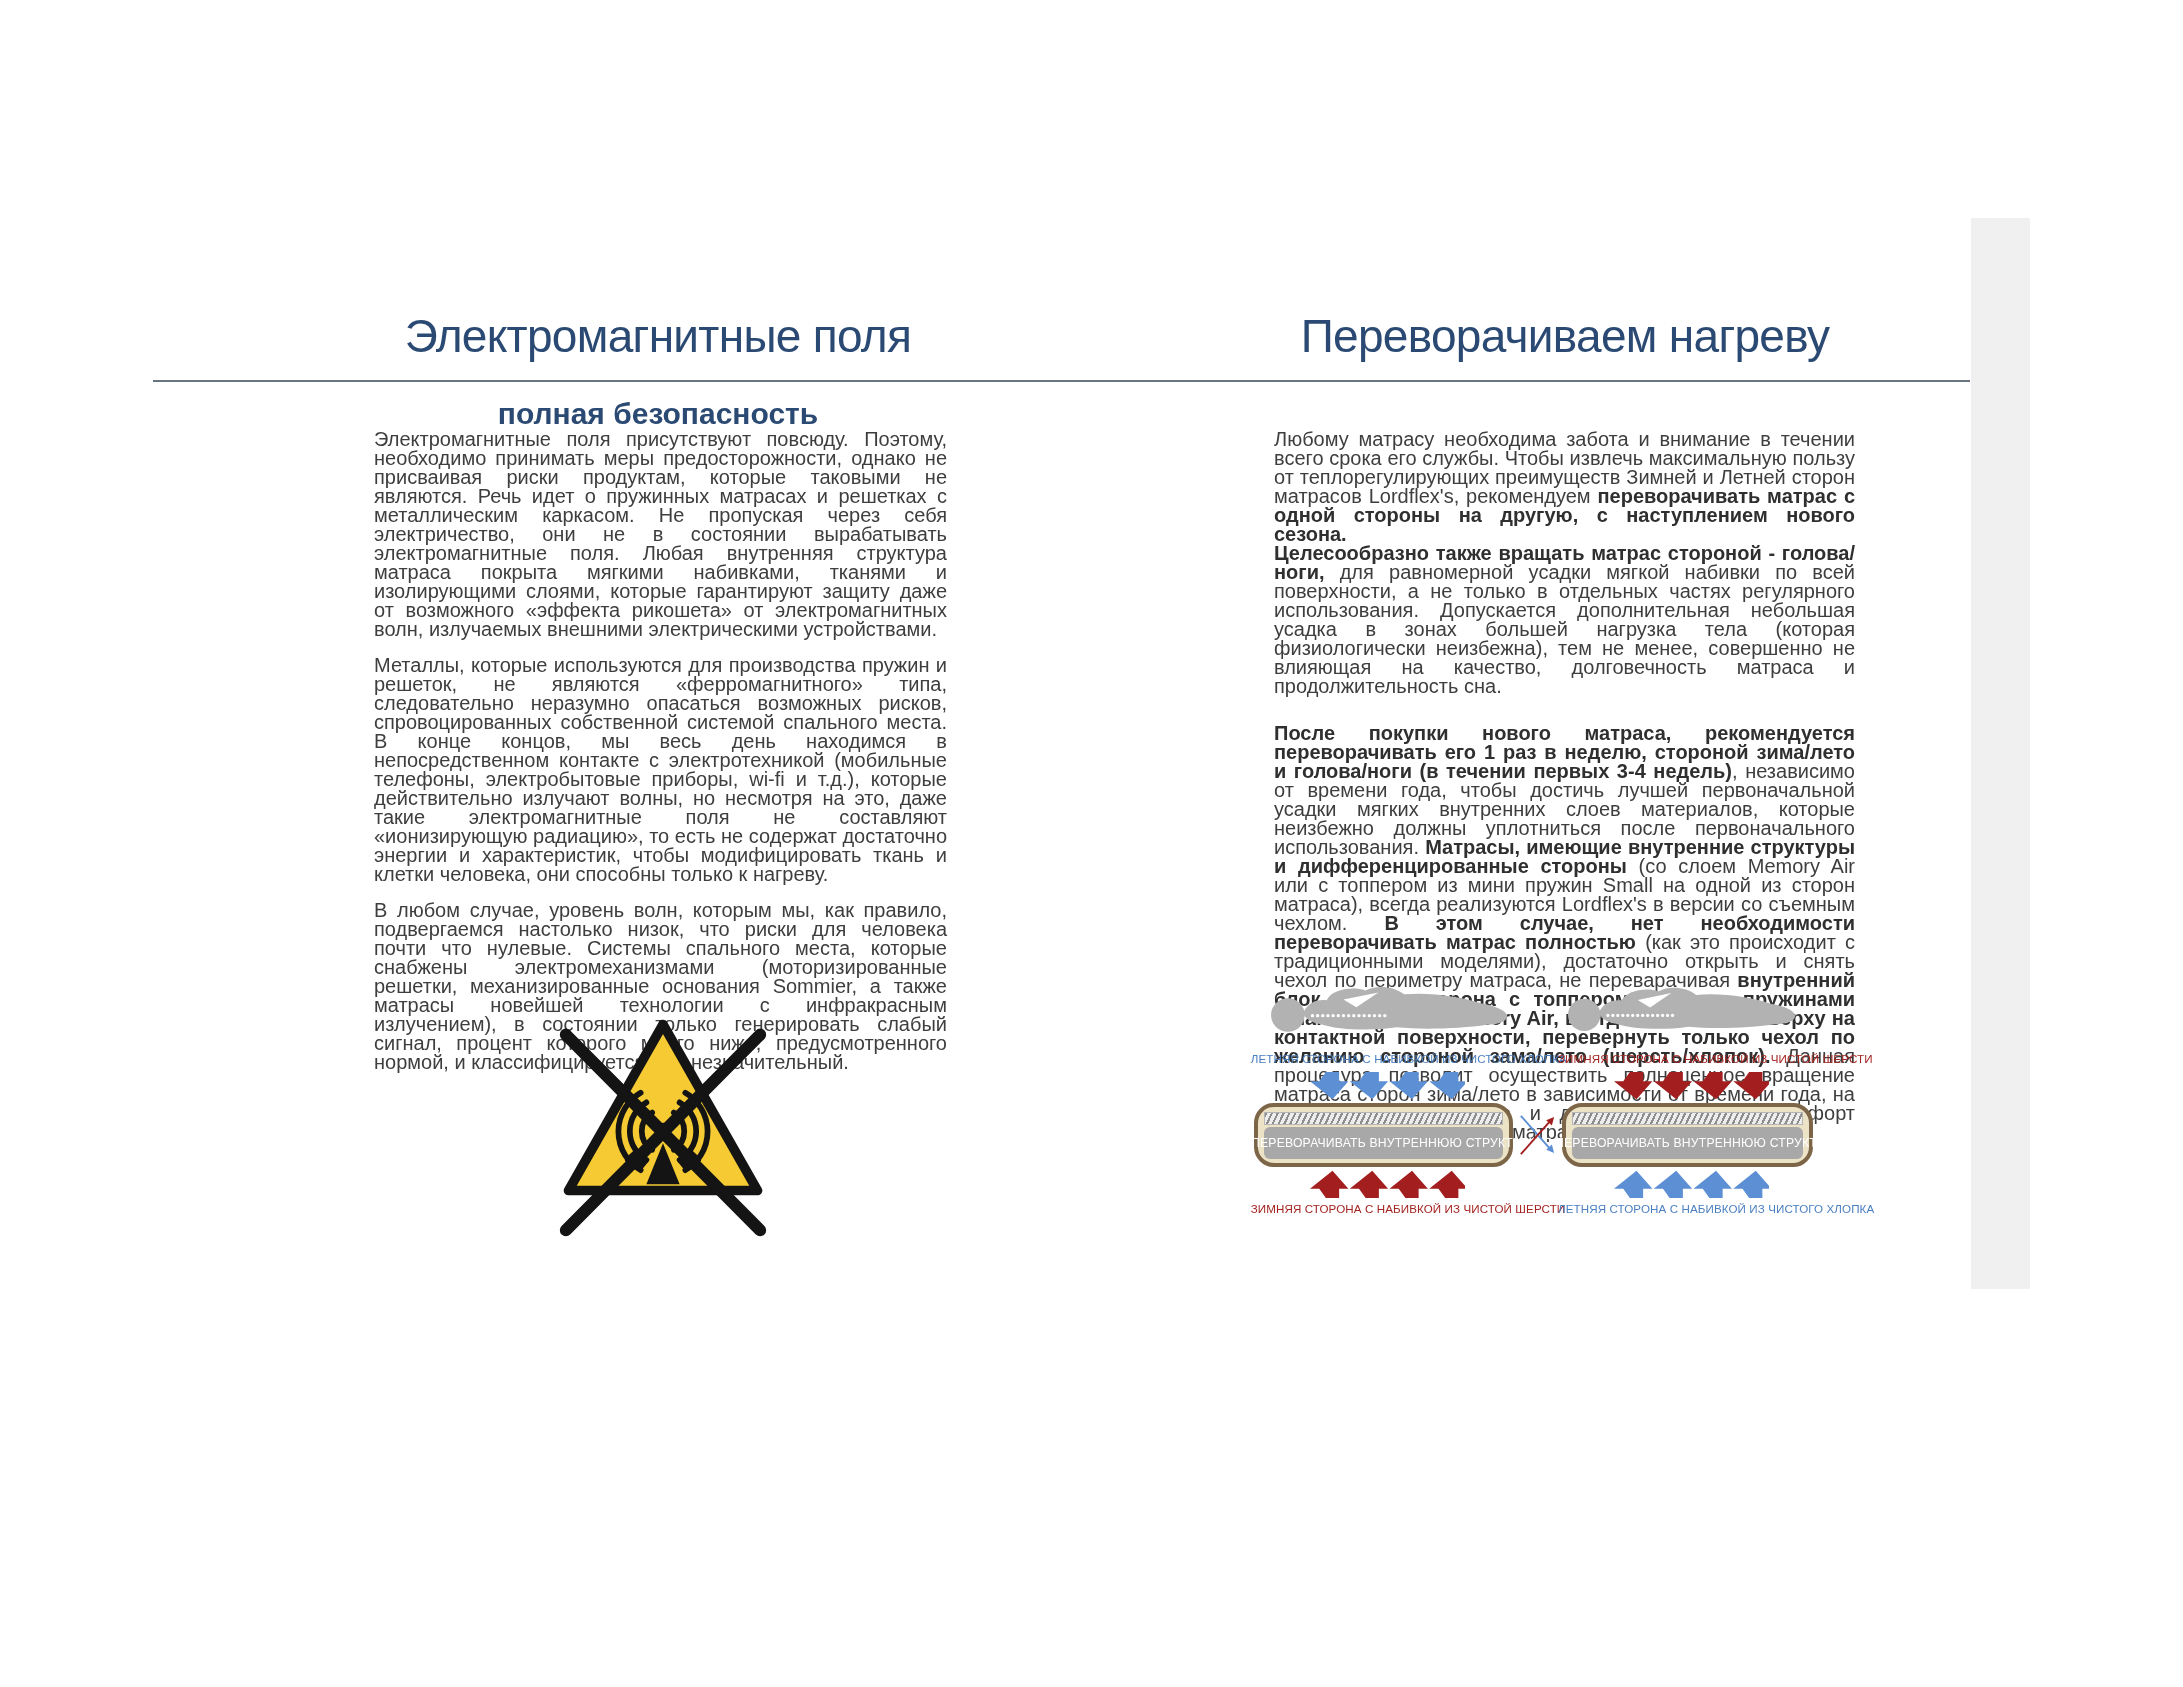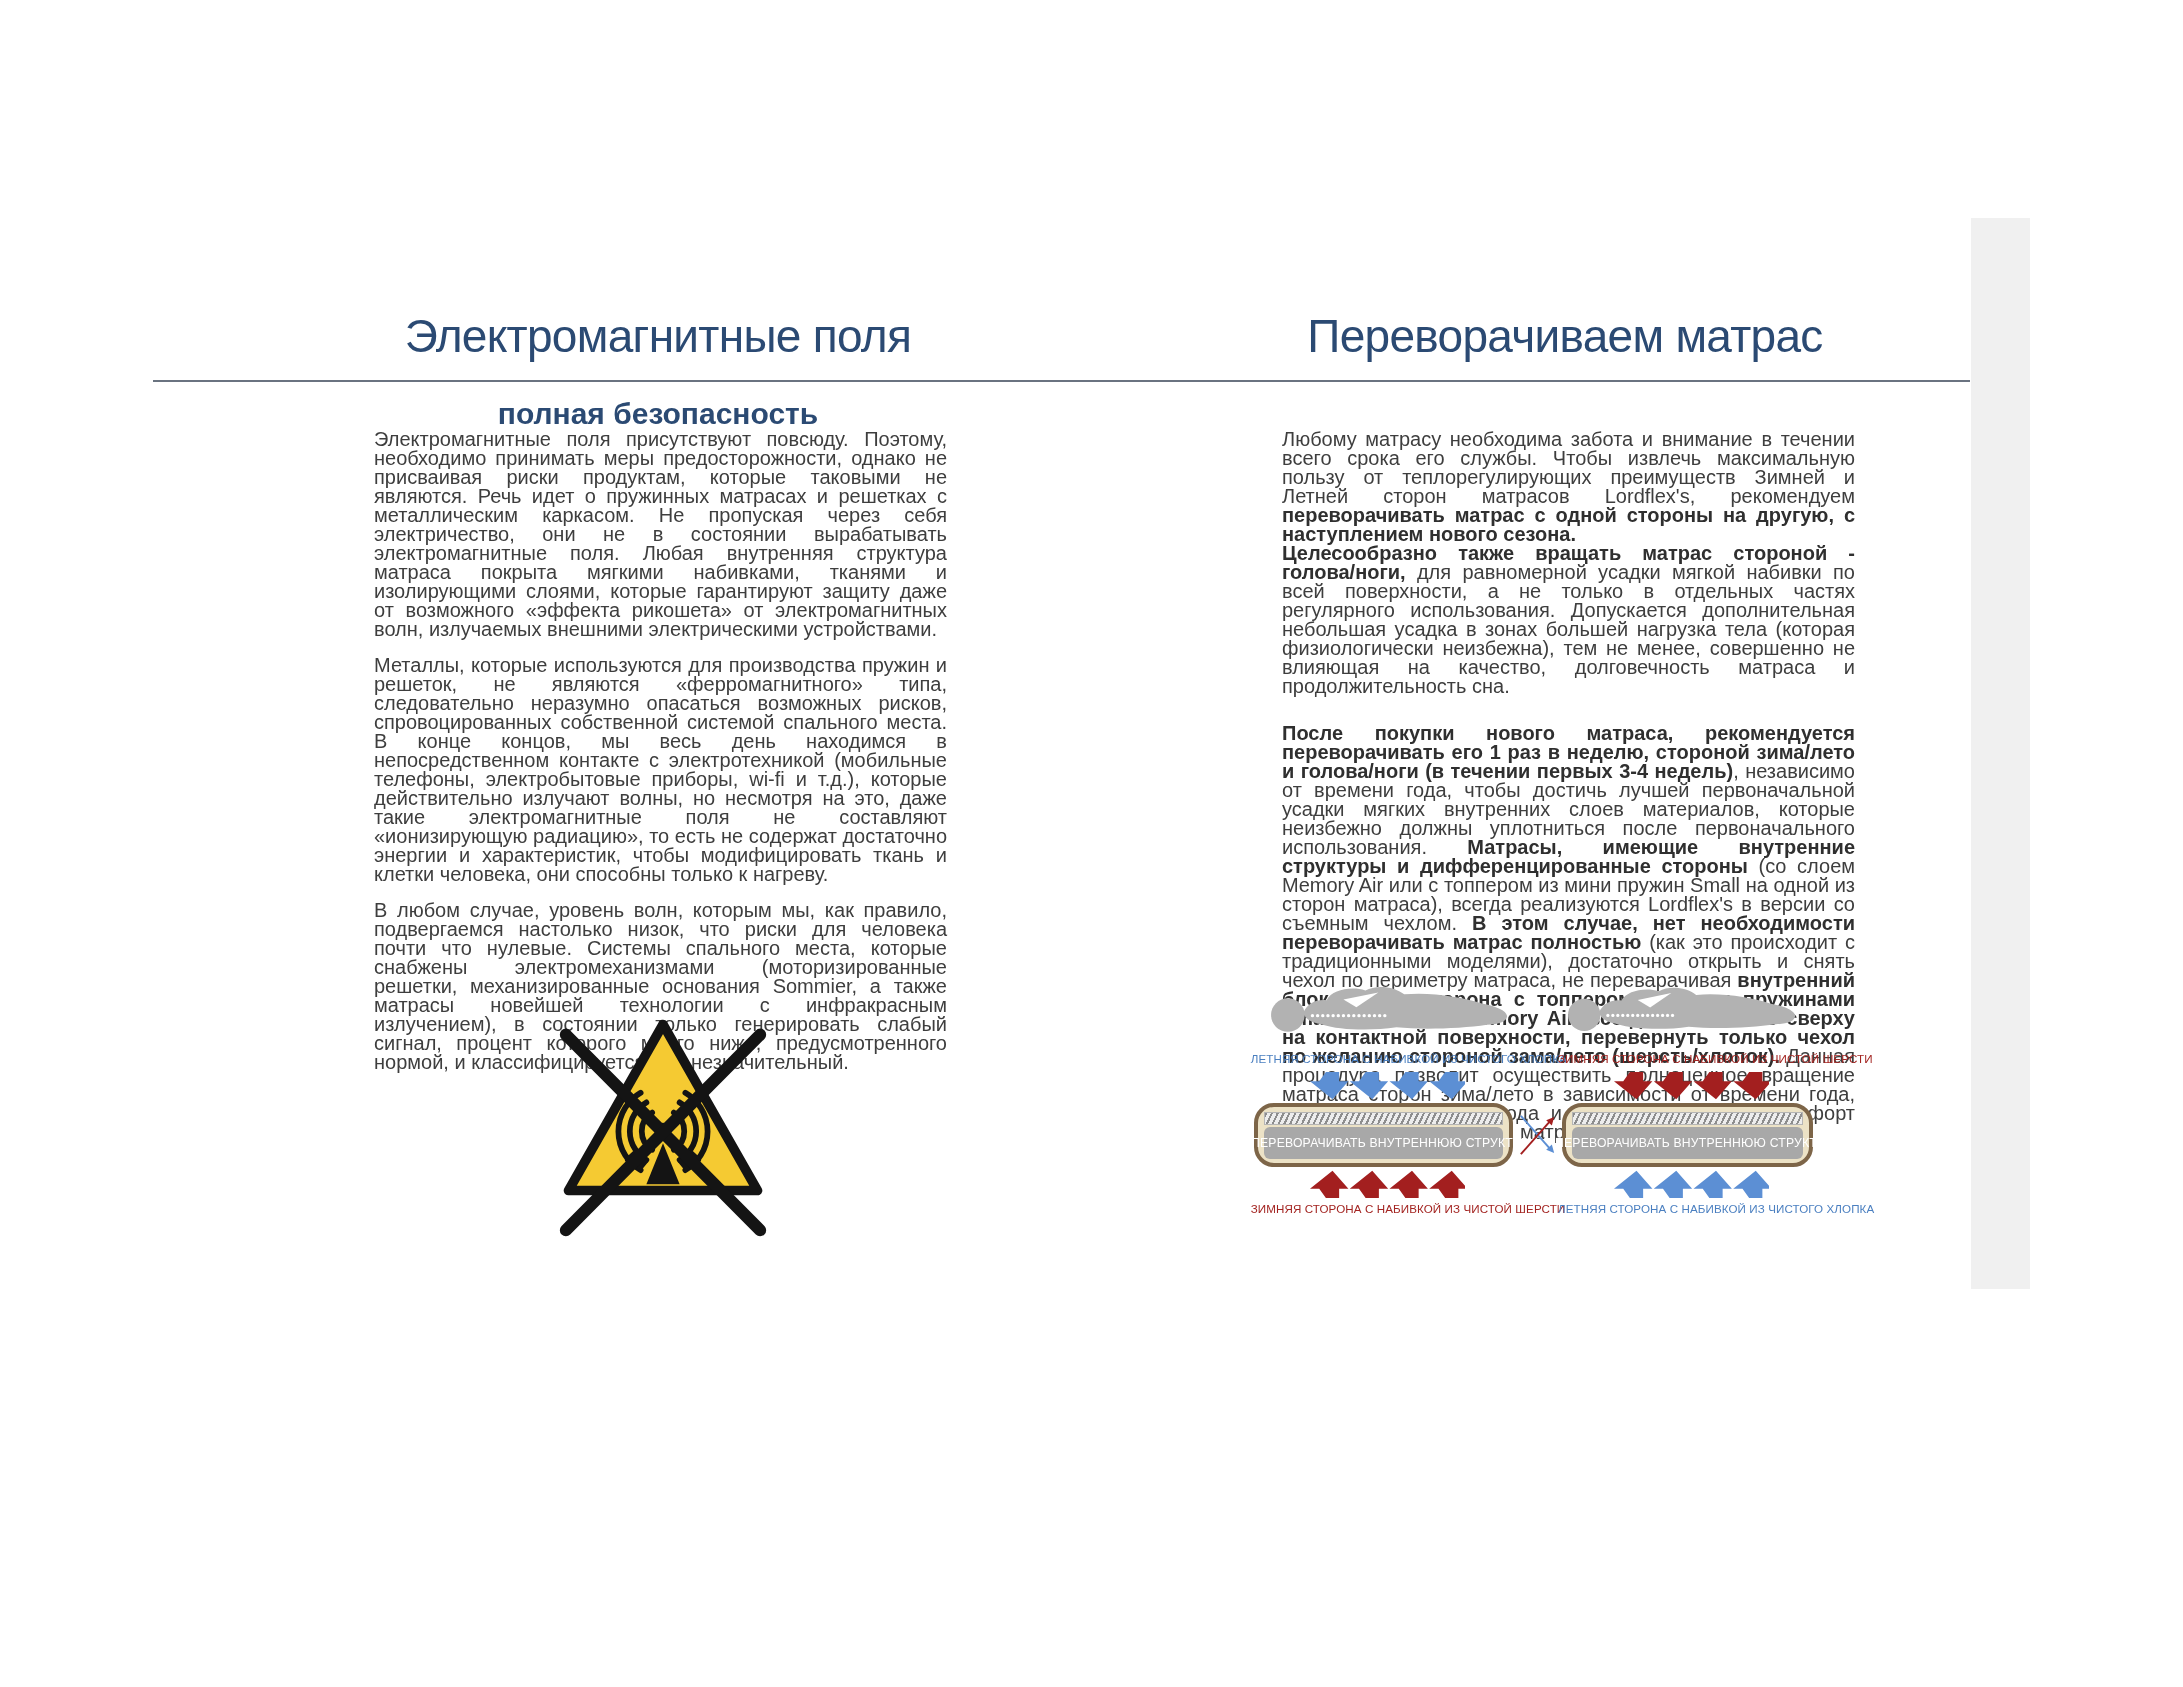--- a/index.html
+++ b/index.html
@@ -14,21 +14,21 @@
   .rule{position:absolute;left:153px;top:380px;width:1817px;height:2px;background:#6a7380;}
 
   .subtitle{position:absolute;top:397px;font-size:30px;line-height:34px;font-weight:700;
             color:#2b4a73;text-align:center;}
 
   .body-col{position:absolute;top:430px;font-size:20px;line-height:19px;color:#3e3e3e;
             text-align:justify;}
   .body-col-left{left:374px;width:573px;}
   .body-col-right{left:1274px;width:581px;}
   .body-col p{margin:0 0 17px 0;}
-  .body-col-right p{margin:0 0 28px 8px;}
+  .body-col-right p{margin:0 0 28px 0;}
   .body-col b{font-weight:bold;color:#2f2f2f;}
 
   .warning-wrap{position:absolute;left:548px;top:996px;width:230px;height:246px;}
 
   .diagram{position:absolute;left:1254px;top:981px;width:603px;height:241px;}
   .dg-abs{position:absolute;}
   .dg-label{position:absolute;font-size:11.6px;line-height:14.6px;letter-spacing:0.1px;
             text-align:center;width:265px;white-space:nowrap;}
   .dg-blue{color:#4a7fc0;}
   .dg-red{color:#a32421;}
@@ -53,21 +53,21 @@
   .side-tab-box{position:absolute;bottom:40px;left:0;width:59px;height:119px;
                 display:flex;align-items:center;justify-content:center;}
   .side-tab-box span{transform:rotate(-90deg);white-space:nowrap;font-size:14.6px;color:#4f4f4f;}
 </style>
 </head>
 <body>
 
 <div class="page">
 
   <div class="title title-left">Электромагнитные поля</div>
-  <div class="title title-right">Переворачиваем матрас</div>
+  <div class="title title-right">Переворачиваем нагреву</div>
 
   <div class="rule"></div>
 
   <div class="subtitle title-left">полная безопасность</div>
 
   <div class="body-col body-col-left">
     <p>Электромагнитные поля присутствуют повсюду. Поэтому, необходимо принимать меры предосторожности, однако не присваивая риски продуктам, которые таковыми не являются. Речь идет о пружинных матрасах и решетках с металлическим каркасом. Не пропуская через себя электричество, они не в состоянии вырабатывать электромагнитные поля. Любая внутренняя структура матраса покрыта мягкими набивками, тканями и изолирующими слоями, которые гарантируют защиту даже от возможного «эффекта рикошета» от электромагнитных волн, излучаемых внешними электрическими устройствами.</p>
     <p>Металлы, которые используются для производства пружин и решеток, не являются «ферромагнитного» типа, следовательно неразумно опасаться возможных рисков, спровоцированных собственной системой спального места. В конце концов, мы весь день находимся в непосредственном контакте с электротехникой (мобильные телефоны, электробытовые приборы, wi-fi и т.д.), которые действительно излучают волны, но несмотря на это, даже такие электромагнитные поля не составляют «ионизирующую радиацию», то есть не содержат достаточно энергии и характеристик, чтобы модифицировать ткань и клетки человека, они способны только к нагреву.</p>
     <p>В любом случае, уровень волн, которым мы, как правило, подвергаемся настолько низок, что риски для человека почти что нулевые. Системы спального места, которые снабжены электромеханизмами (моторизированные решетки, механизированные основания Sommier, а также матрасы новейшей технологии с инфракрасным излучением), в состоянии только генерировать слабый сигнал, процент которого много ниже, предусмотренного нормой, и классифицируется, как незначительный.</p>
   </div>

